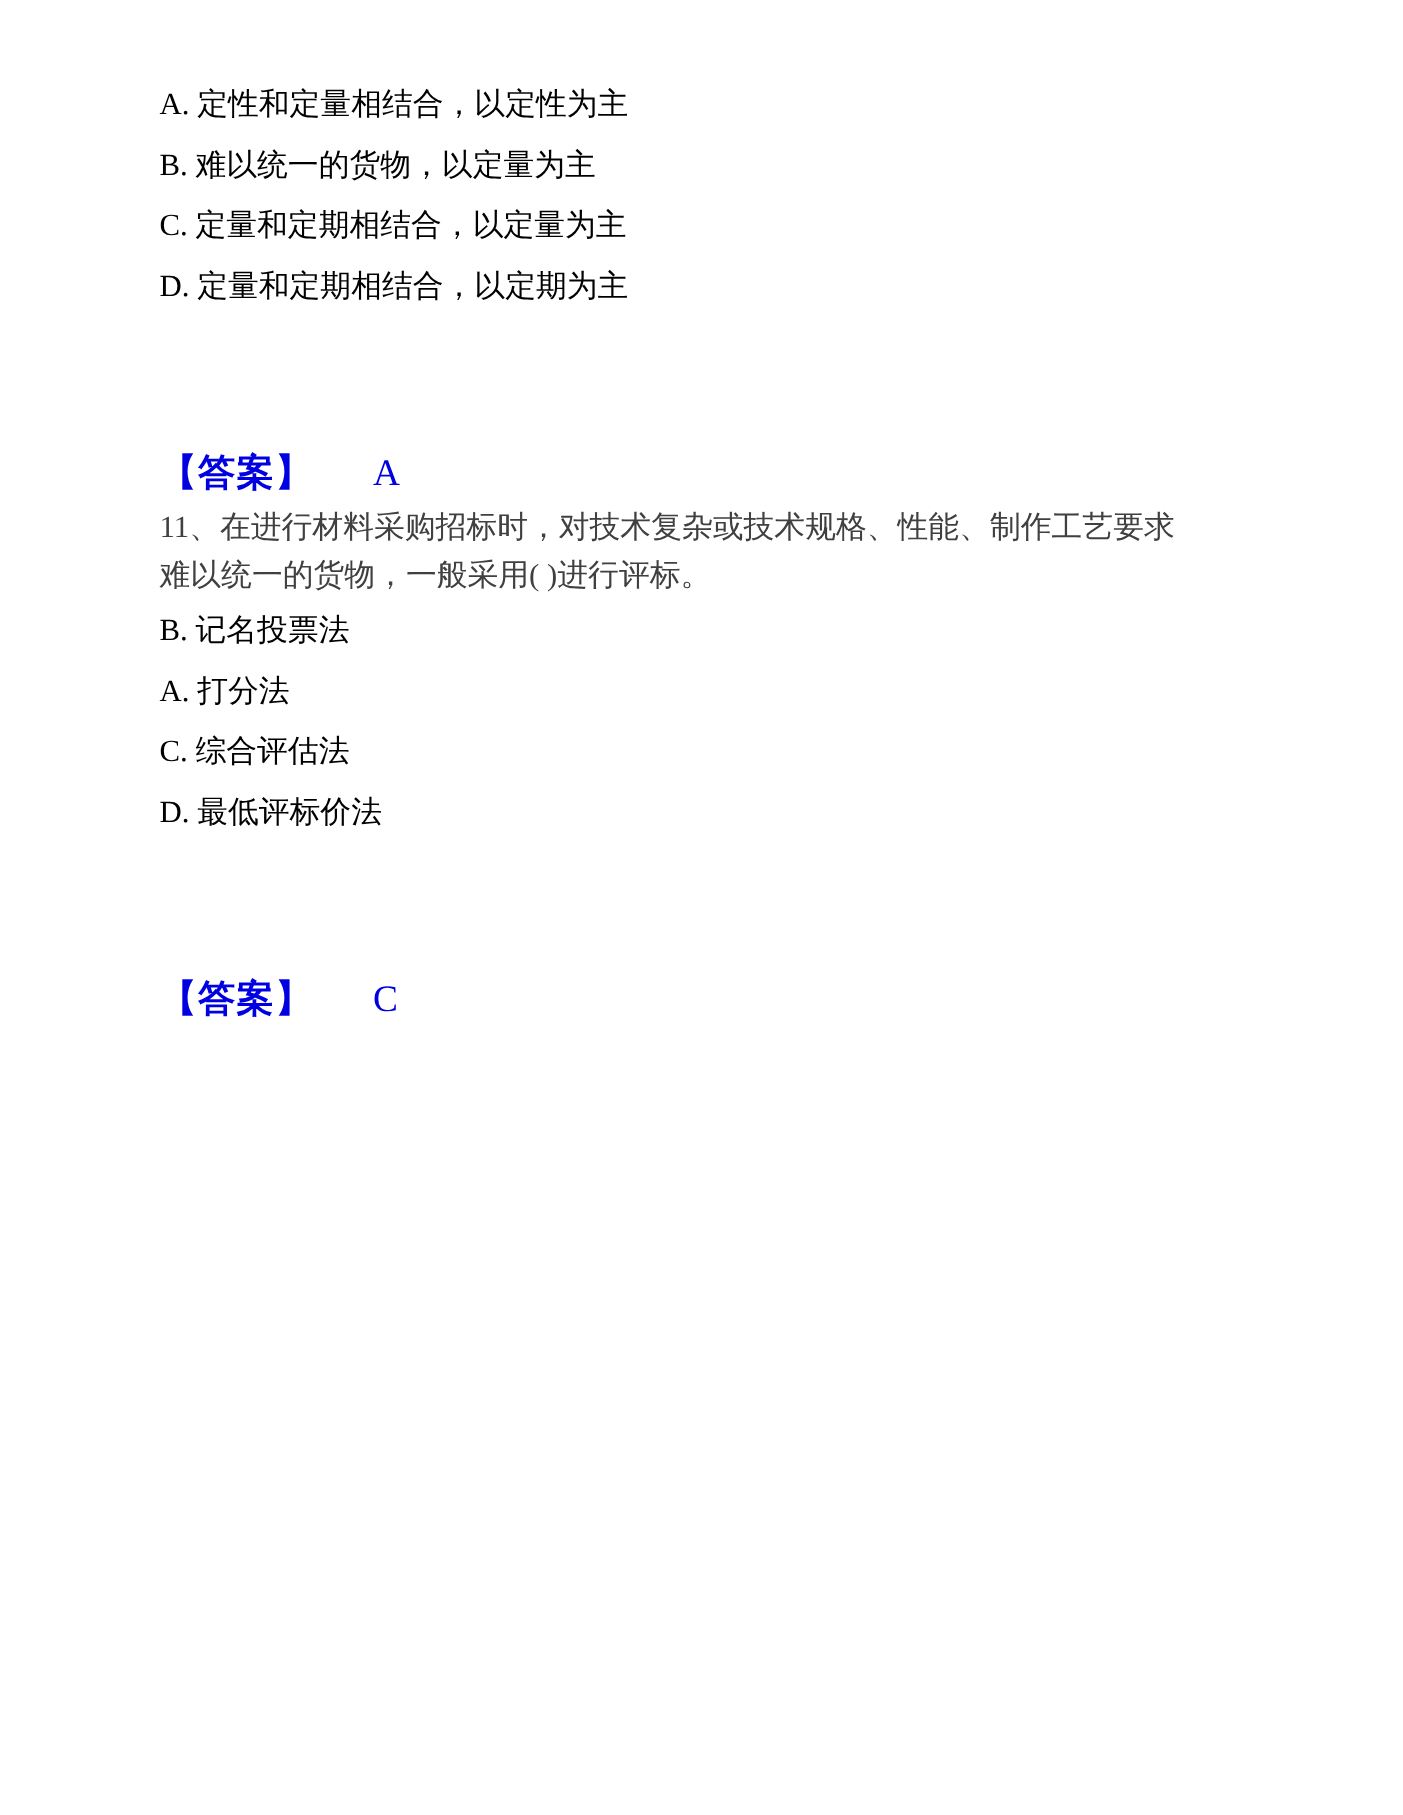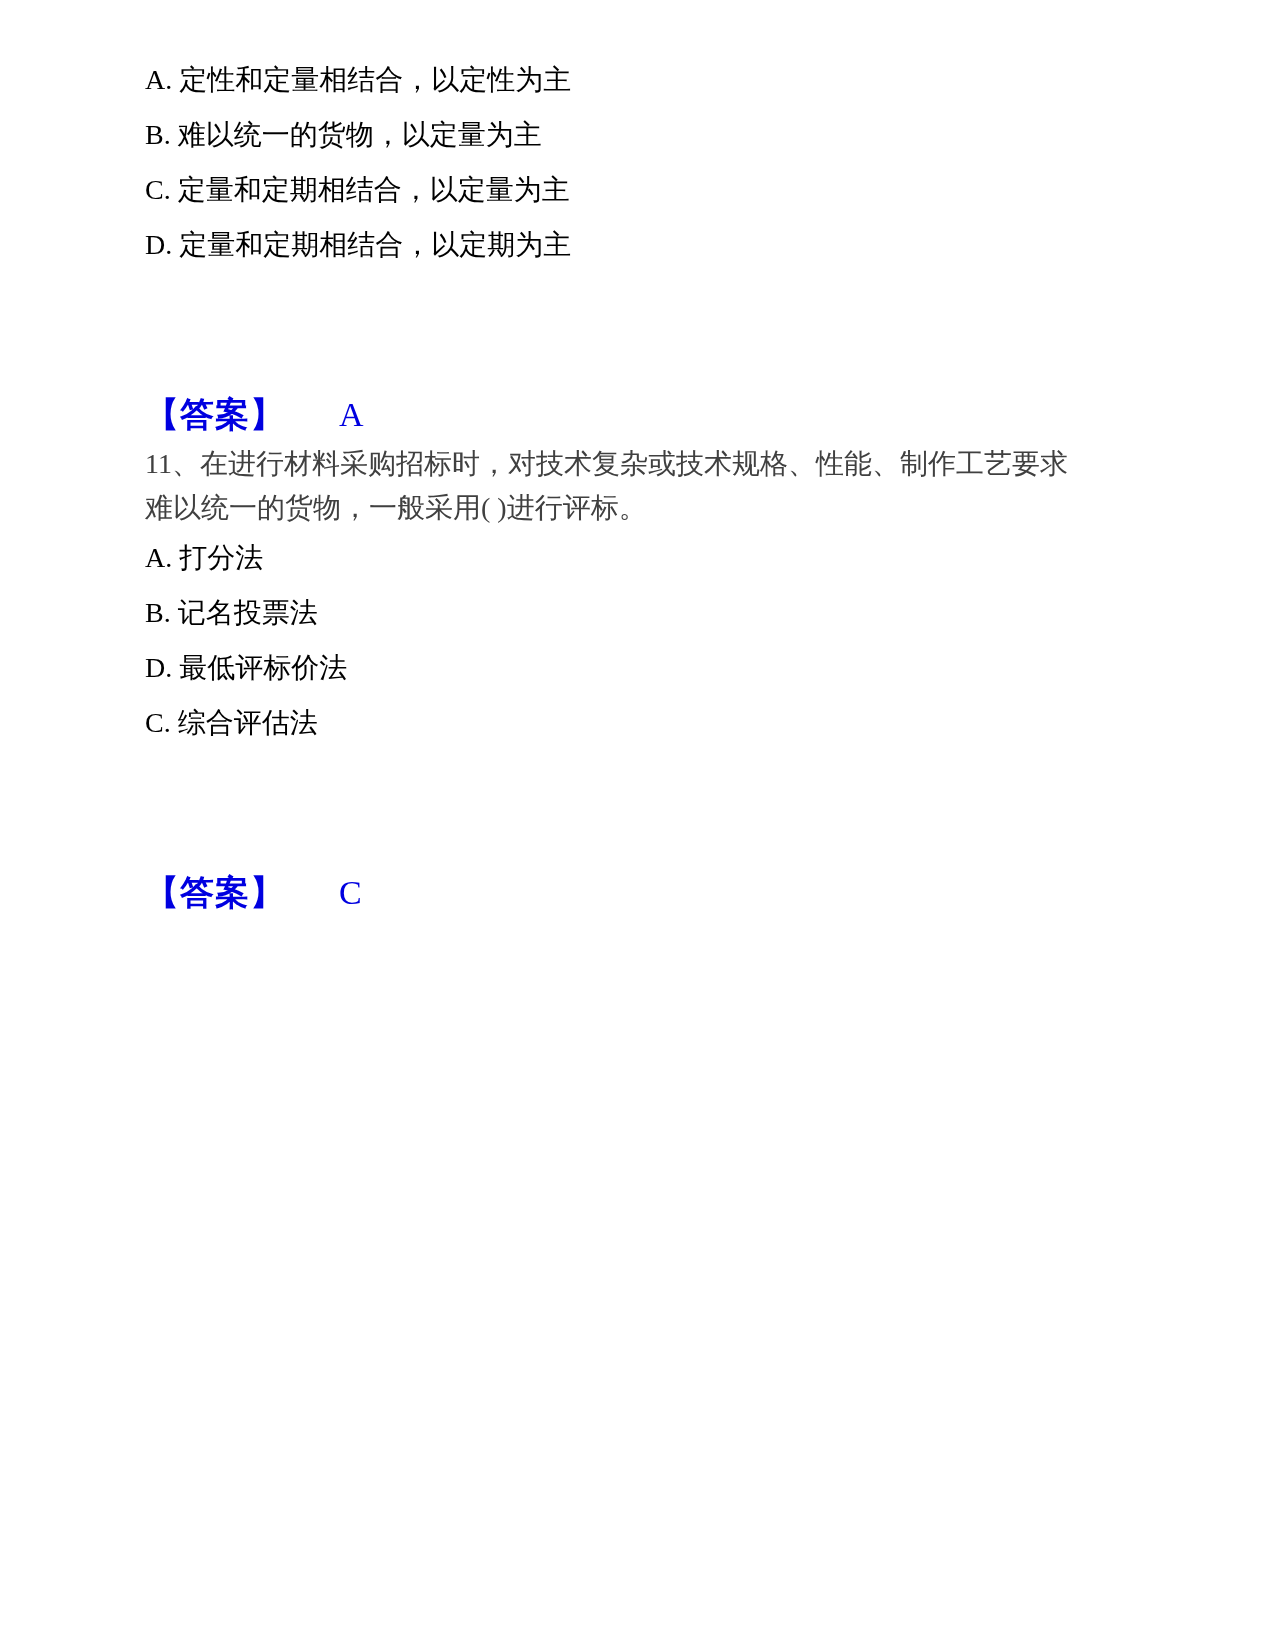--- a/index.html
+++ b/index.html
@@ -6,21 +6,21 @@
   html, body {
     background: #ffffff;
     font-family: "Liberation Serif", "DejaVu Serif", serif;
   }
   .page {
     position: relative;
     width: 1275px;
     height: 1170px;
     background: #ffffff;
     color: #000000;
-    padding: 52px 95px 0 145px;
+    padding: 68px 95px 0 145px;
     overflow: hidden;
   }
   .line {
     font-size: 28px;
     line-height: 55px;
     white-space: pre-wrap;
     color: #000000;
   }
   .qline {
     font-size: 28px;
@@ -56,22 +56,22 @@
     <div class="line">D. 定量和定期相结合，以定期为主</div>
     <div class="answer-line">
       <span class="answer-label">【答案】</span><span class="answer-letter">A</span>
     </div>
   </section>
 
 
   <section>
     <div class="qline">11、在进行材料采购招标时，对技术复杂或技术规格、性能、制作工艺要求</div>
     <div class="qline">难以统一的货物，一般采用( )进行评标。</div>
+    <div class="line">B. 记名投票法</div>
     <div class="line">A. 打分法</div>
-    <div class="line">B. 记名投票法</div>
+    <div class="line">C. 综合评估法</div>
     <div class="line">D. 最低评标价法</div>
-    <div class="line">C. 综合评估法</div>
     <div class="answer-line">
       <span class="answer-label">【答案】</span><span class="answer-letter">C</span>
     </div>
   </section>
 
 </div>
 
 </body></html>

